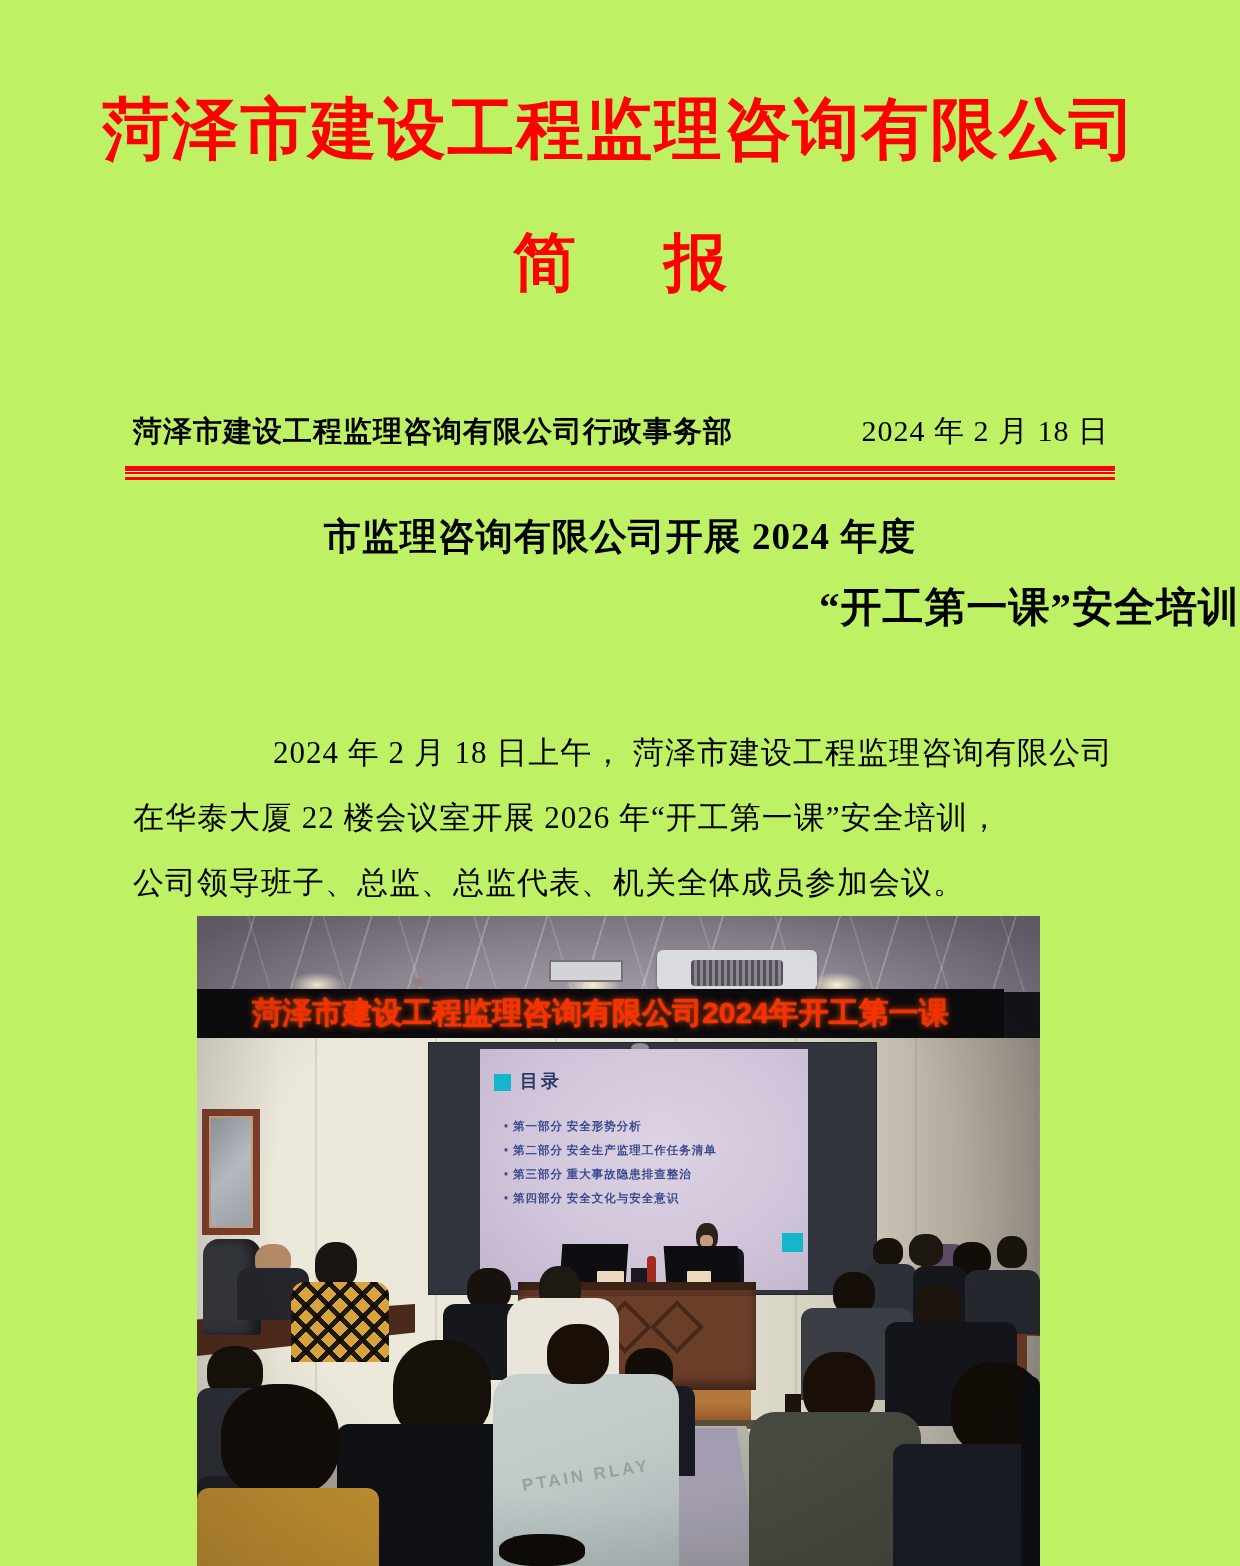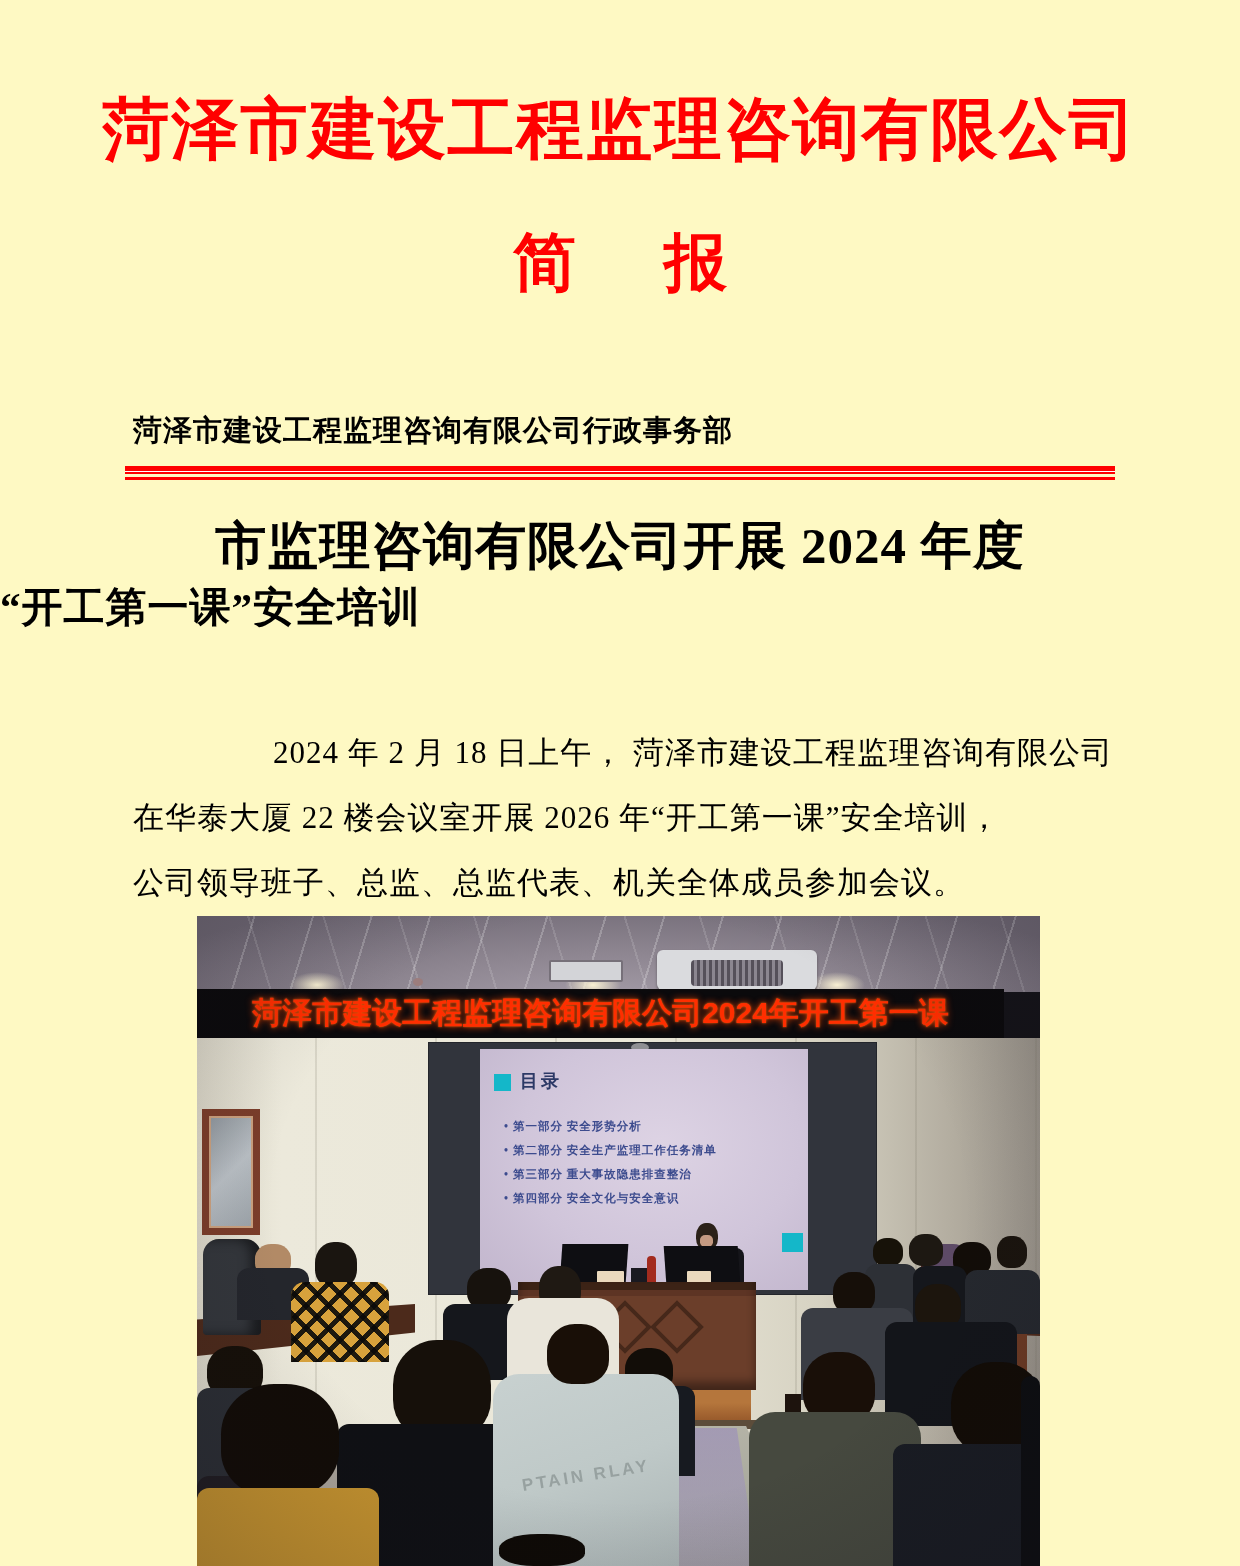--- a/index.html
+++ b/index.html
@@ -1,36 +1,36 @@
 <!DOCTYPE html>
 <html><head>
 <meta charset="utf-8">
 <style>
   html,body { margin:0; padding:0; background:#ffffff; }
-  .page { position:relative; width:1240px; height:1566px; background:#fef9c3; overflow:hidden;
+  .page { position:relative; width:1240px; height:1566px; background:#bef264; overflow:hidden;
           font-family:"Liberation Serif","DejaVu Serif",serif; color:#000; }
   .abs { position:absolute; }
 
   
   .org-name { top:84px; left:0; width:100%; text-align:center; font-size:67px; font-weight:600;
               color:#ff0000; letter-spacing:2px; white-space:nowrap; }
   .doc-type { top:220px; left:0; width:100%; display:flex; justify-content:center; gap:88px;
               font-size:63px; font-weight:600; color:#ff0000; }
   .issue-no { top:340px; left:0; width:100%; text-align:center; font-size:38px; letter-spacing:2px; }
   .issuer-row { top:411px; left:133px; width:976px; display:flex; justify-content:space-between;
                 align-items:baseline; }
   .issuer { font-family:"Liberation Sans","DejaVu Sans",sans-serif; font-weight:700; font-size:29px; letter-spacing:1px; }
   .pub-date { font-size:30px; letter-spacing:1px; }
   .rule-thick { top:466px; left:125px; width:990px; height:8px;
                 background:linear-gradient(180deg,#ff0000 0 60%,#ffffff 60% 72%,#ff0000 72% 100%); }
   .rule-thin  { top:477px; left:125px; width:990px; height:3px; background:#ff0000; }
 
   
-  .headline1 { top:512px; left:0; width:100%; text-align:center; font-size:51px; font-weight:700; letter-spacing:1px; }
-  .headline2 { top:580px; left:0; width:100%; text-align:left; font-size:41px; font-weight:700; letter-spacing:1px; }
+  .headline1 { top:512px; left:0; width:100%; text-align:center; font-size:37px; font-weight:700; letter-spacing:1px; }
+  .headline2 { top:580px; left:0; width:100%; text-align:right; font-size:41px; font-weight:700; letter-spacing:1px; }
   .body-line { left:133px; width:980px; font-size:31px; line-height:50px; letter-spacing:1px; white-space:nowrap; }
   .bl1 { top:728px; text-indent:64px;text-align:right; }
   .bl2 { top:793px; }
   .bl3 { top:858px; }
 
   
   .photo { top:916px; left:197px; width:843px; height:650px; overflow:hidden; background:#a9a39a; }
   .photo * { position:absolute; }
 
   .ph-ceiling { left:0; top:0; width:843px; height:76px;
@@ -128,20 +128,21 @@
   <div class="abs org-name">菏泽市建设工程监理咨询有限公司</div>
 
   <div class="abs doc-type">
     <span>简</span>
     <span>报</span>
   </div>
 
 
   <div class="abs issuer-row">
     <span class="issuer">菏泽市建设工程监理咨询有限公司行政事务部</span>
+    <span class="pub-date">2024 年 2 月 18 日</span>
   </div>
 
   <div class="abs rule-thick"></div>
   <div class="abs rule-thin"></div>
 
   <div class="abs headline1">市监理咨询有限公司开展 2024 年度</div>
   <div class="abs headline2">“开工第一课”安全培训</div>
 
   <div class="abs body-line bl1">2024 年 2 月 18 日上午， 菏泽市建设工程监理咨询有限公司</div>
   <div class="abs body-line bl2">在华泰大厦 22 楼会议室开展 2026 年“开工第一课”安全培训，</div>

